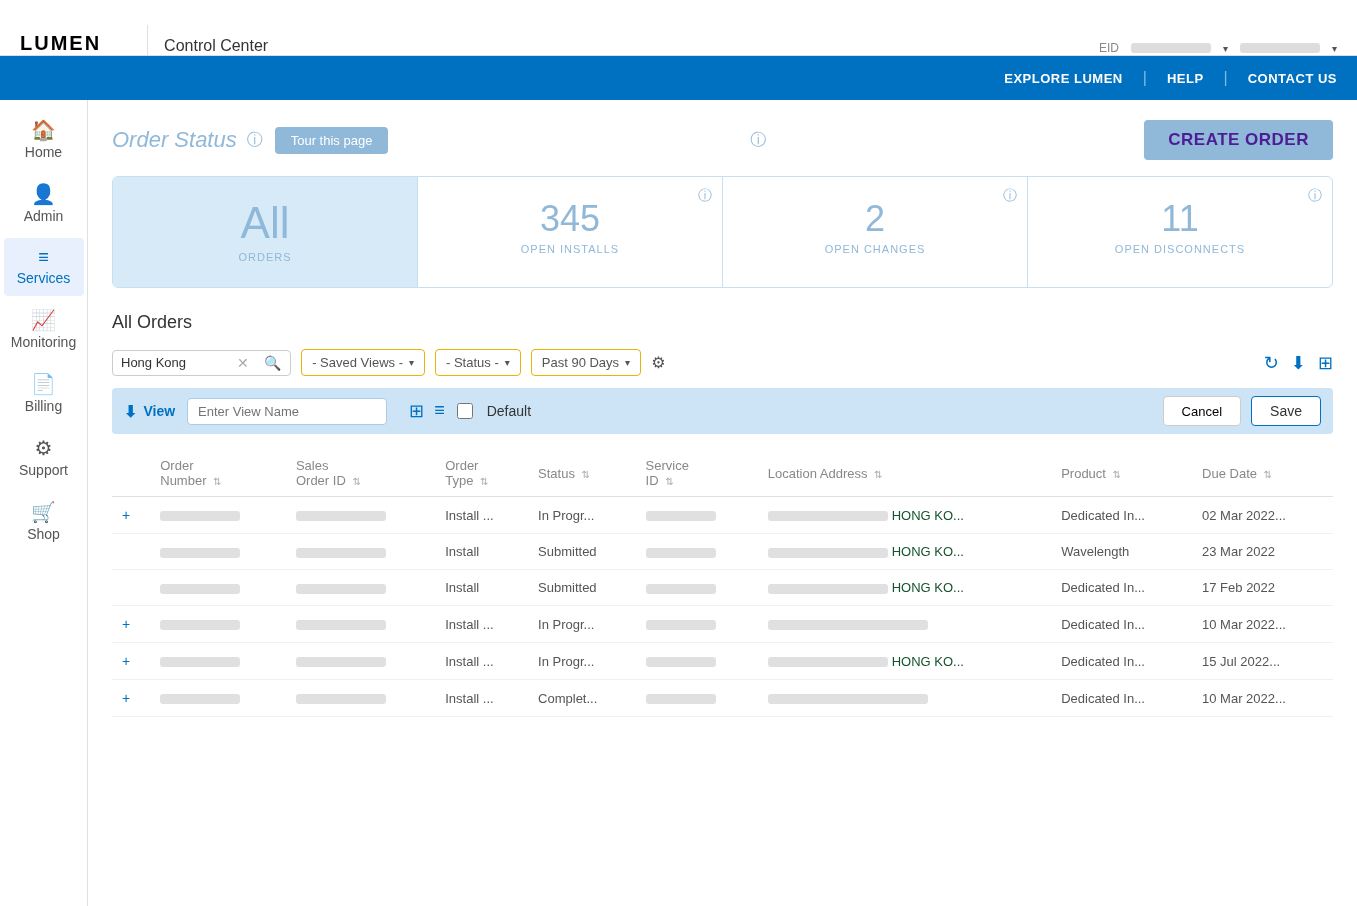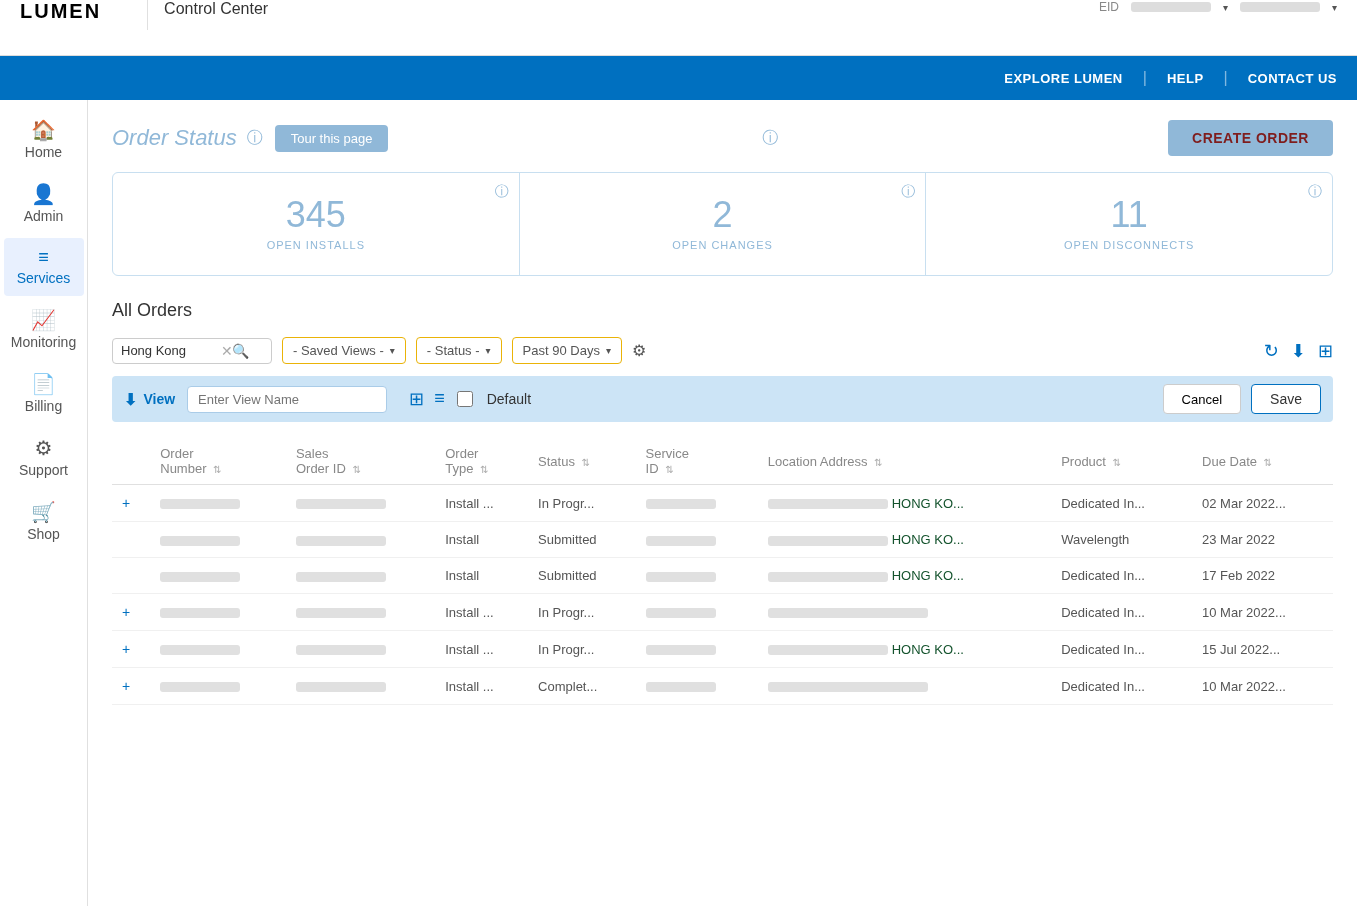--- a/index.html
+++ b/index.html
@@ -1,21 +1,21 @@
 <!DOCTYPE html>
 <html><head>
   <meta charset="utf-8">
   <style>
     * { box-sizing: border-box; margin: 0; padding: 0; }
     body { font-family: Arial, sans-serif; background: #f5f5f5; overflow: hidden; }
 
     
     .top-header {
       display: flex;
-      align-items: flex-start;
+      align-items: flex-end;
       background: #fff;
       height: 56px;
       border-bottom: 1px solid #ddd;
       padding: 0 20px;
     }
     .logo {
       font-size: 20px;
       font-weight: bold;
       letter-spacing: 2px;
       color: #000;
@@ -136,25 +136,25 @@
       color: #fff;
       border: none;
       padding: 6px 16px;
       border-radius: 4px;
       font-size: 13px;
       cursor: pointer;
     }
     .create-order-btn {
       margin-left: auto;
       background: #90b8d8;
-      color: #7f1d1d;
+      color: #4c1d95;
       border: none;
       padding: 10px 24px;
       border-radius: 4px;
-      font-size: 14px;
+      font-size: 17px;
       font-weight: bold;
       cursor: pointer;
       letter-spacing: 0.5px;
     }
 
     
     .stats-cards {
       display: flex;
       gap: 0;
       margin-bottom: 24px;
@@ -212,21 +212,21 @@
       margin-bottom: 12px;
       flex-wrap: wrap;
     }
     .filter-search {
       display: flex;
       align-items: center;
       border: 1px solid #ccc;
       border-radius: 4px;
       padding: 4px 8px;
       background: #fff;
-      gap: 0;
+      gap: 16px;
       min-width: 160px;
     }
     .filter-search input {
       border: none;
       outline: none;
       font-size: 13px;
       color: #333;
       width: 100px;
     }
     .filter-clear { color: #aaa; cursor: pointer; font-size: 14px; }
@@ -410,20 +410,24 @@
 
     <div class="page-header">
       <h1 class="page-title">Order Status</h1>
       <span class="help-icon">ⓘ</span>
       <button class="tour-btn">Tour this page</button>
       <span style="margin-left:auto;margin-right:16px;color:#90b8d8;font-size:16px;">ⓘ</span>
       <button class="create-order-btn">CREATE ORDER</button>
     </div>
 
     <div class="stats-cards">
+      <div class="stat-card active">
+        <div class="stat-value">All</div>
+        <div class="stat-label">ORDERS</div>
+      </div>
       <div class="stat-card">
         <span class="stat-info-icon">ⓘ</span>
         <div class="stat-value">345</div>
         <div class="stat-label">OPEN INSTALLS</div>
       </div>
       <div class="stat-card">
         <span class="stat-info-icon">ⓘ</span>
         <div class="stat-value">2</div>
         <div class="stat-label">OPEN CHANGES</div>
       </div>

